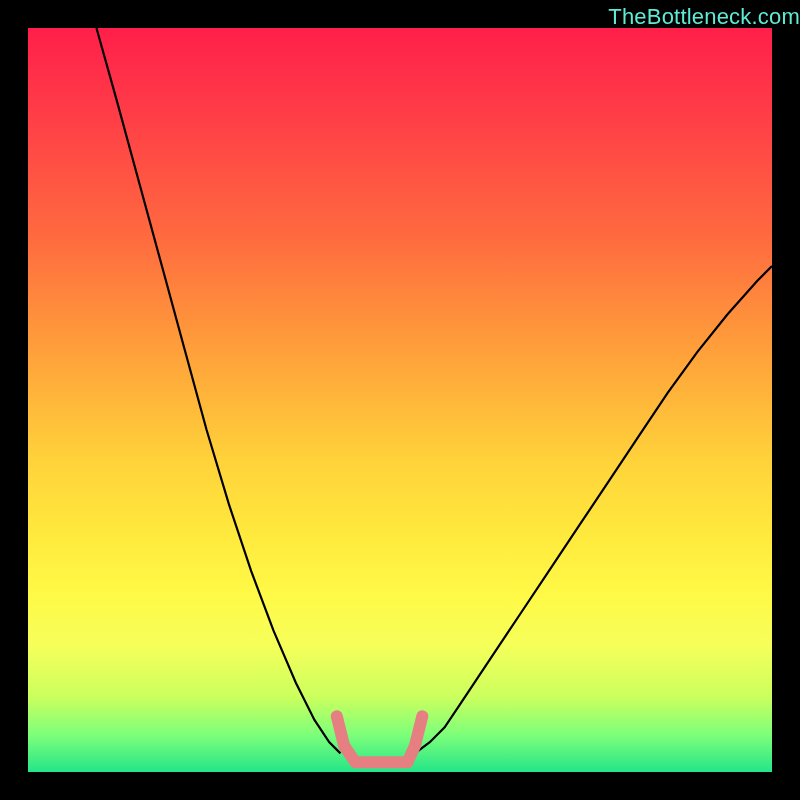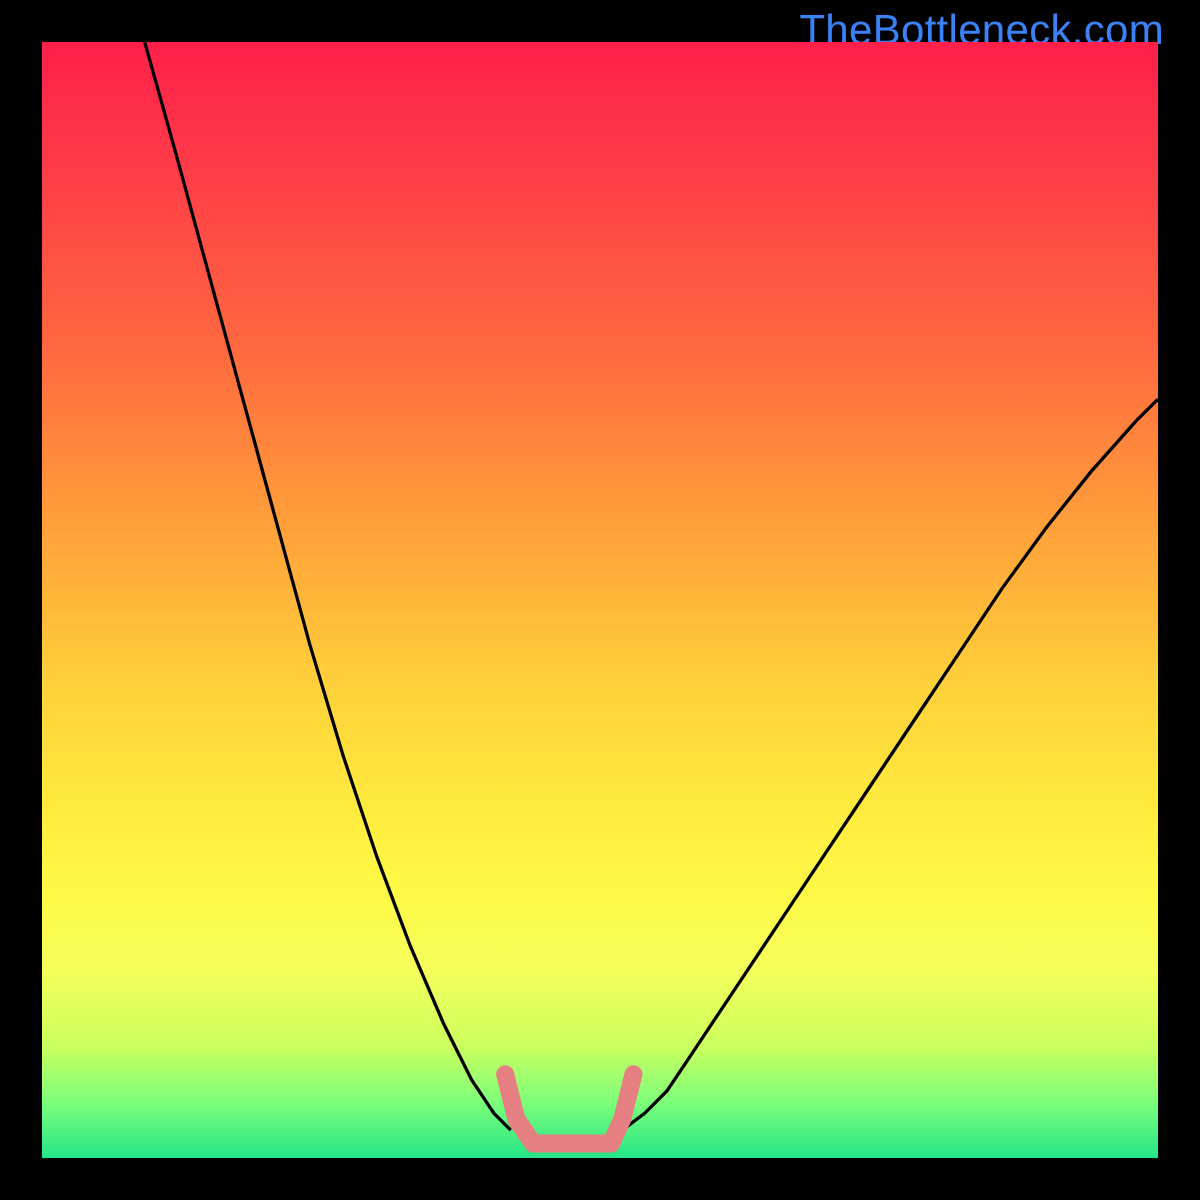--- a/index.html
+++ b/index.html
@@ -35,24 +35,24 @@
       #ffe93d 68%,
       #fff946 76%,
       #f6ff5a 83%,
       #caff5e 90%,
       #7dff7a 95%,
       #24e588 100%
     );
   }
   .watermark {
     position: absolute;
-    right: 24px;
+    right: 0;
     top: 4px;
-    color: #3b82f6;
-    font-size: 28px;
+    color: #5eead4;
+    font-size: 22px;
     letter-spacing: 0.2px;
     user-select: none;
   }
   svg.curve {
     position: absolute;
     left: 0;
     top: 0;
     width: 744px;
     height: 744px;
     overflow: visible;

